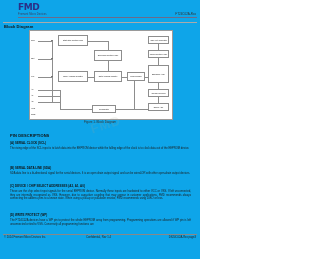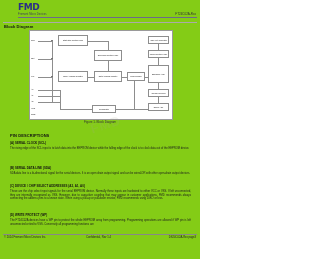--- a/index.html
+++ b/index.html
@@ -3,21 +3,21 @@
 <meta charset="utf-8">
 <style>
   html,body{margin:0;padding:0;background:#ffffff;}
   body{
     width:200px;height:259px;
     font-family:"Liberation Sans",sans-serif;
     color:#1a1a1a;
     overflow:hidden;
     position:relative;
   }
-  .page{position:absolute;inset:0;background:#84cc16;}
+  .page{position:absolute;inset:0;background:#0ea5e9;}
 
   
   .header{position:absolute;left:0;top:0;width:200px;height:22px;}
   .logo{position:absolute;left:18px;top:3px;
         font-family:"DejaVu Sans",sans-serif;
         font-weight:bold;font-size:9px;letter-spacing:-0.4px;
         color:#2b2f86;line-height:9px;}
   .logo-sub{position:absolute;left:18px;top:12.5px;
         font-size:2.6px;color:#3a3a5c;letter-spacing:.1px;white-space:nowrap;}
   .hdr-part{position:absolute;right:4px;top:12px;

